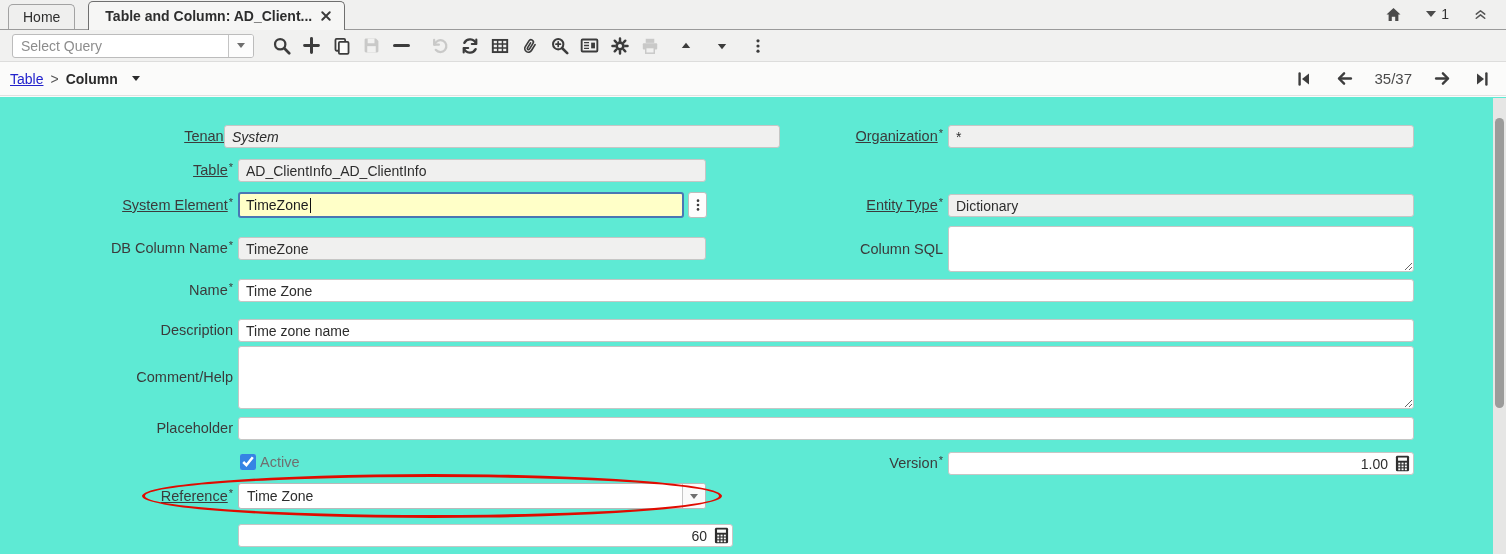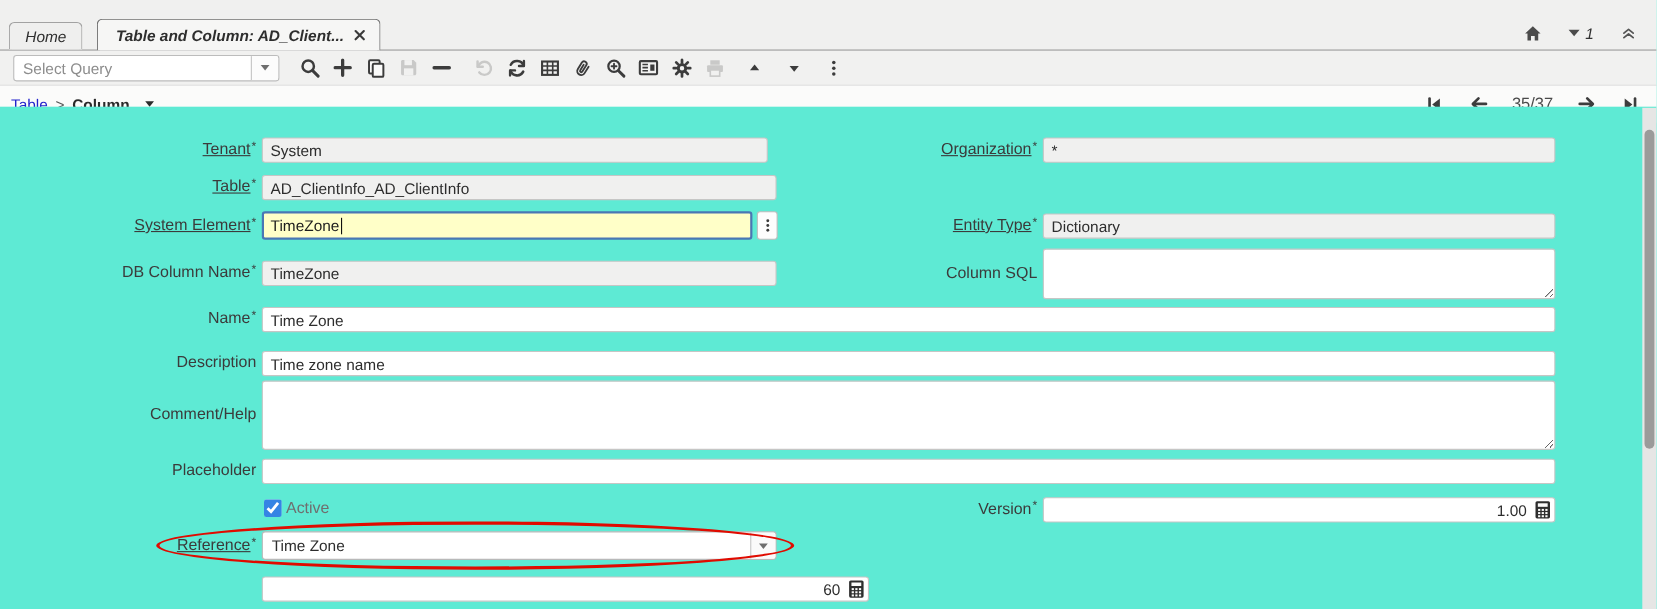--- a/index.html
+++ b/index.html
@@ -6,22 +6,22 @@
   html,body { margin:0; padding:0; }
   body {
     width:1506px; height:554px; overflow:hidden; position:relative;
     font-family:"Liberation Sans", sans-serif; background:#fbfbfa;
     -webkit-font-smoothing:antialiased;
   }
   .screen { position:relative; width:1506px; height:554px; }
 
   
   .tabbar {
-    height:46px; background:#f0f0ef; border-bottom:1px solid #9a9a9a;
-    display:flex; align-items:flex-end; padding-left:8px; position:relative;font-style:italic;
+    height:30px; background:#f0f0ef; border-bottom:1px solid #9a9a9a;
+    display:flex; align-items:flex-end; padding-left:8px; position:relative;
   }
   .tab {
     display:flex; align-items:center; gap:8px; padding:0 14px;
     border:1px solid #a2a2a2; border-bottom:none; border-radius:5px 5px 0 0;
     background:#efefee; height:25px; font-size:14px; color:#2e2e2e; cursor:default;
   }
   .tab.active {
     background:#f6f6f5; border-color:#6f6f6f; height:29px; margin-bottom:-1px;
     font-weight:bold; z-index:2; padding:0 12px 0 16px;
   }
@@ -314,21 +314,21 @@
           </svg>
       </span>
     </div>
   </div>
 
   <div class="content">
 
     <div class="lbl" style="top:28px;">
       <span class="u">Tenant</span><span class="req">*</span>
     </div>
-    <input class="fld ro" style="left: 238px; top: 28px; width: 460px;" readonly="" value="System">
+    <input class="fld ro" style="left: 224px; top: 28px; width: 556px; font-style: italic;" readonly="" value="System">
     <div class="lbl right" style="top:28px;">
       <span class="u">Organization</span><span class="req">*</span>
     </div>
     <input class="fld ro" style="left: 948px; top: 28px; width: 466px;" readonly="" value="*">
 
     <div class="lbl" style="top:62px;">
       <span class="u">Table</span><span class="req">*</span>
     </div>
     <input class="fld ro" style="left: 238px; top: 62px; width: 468px;" readonly="" value="AD_ClientInfo_AD_ClientInfo">
 
@@ -413,21 +413,21 @@
       <span class="u">Reference</span><span class="req">*</span>
     </div>
     <div class="combo2" style="left:238px; top:386px; width:468px; height:26px;">
       <span class="val">Time Zone</span>
       <span class="drop">
         <span class="tri"></span>
       </span>
     </div>
     <div class="annot"></div>
 
-    <div class="numwrap" style="left:238px; top:427px; width:552px;">
+    <div class="numwrap" style="left:238px; top:427px; width:495px;">
       <input value="60" style="">
       <span class="calcbtn">
         <svg width="15" height="17" viewBox="0 0 14 16">
             <rect x="0.8" y="0.6" width="12.4" height="14.8" rx="1.4" fill="#2e2e2e"></rect>
             <rect x="2.8" y="2.4" width="8.4" height="3" fill="#fbfbfa"></rect>
             <g fill="#fbfbfa">
               <rect x="3" y="7.2" width="1.9" height="1.7"></rect>
               <rect x="6.1" y="7.2" width="1.9" height="1.7"></rect>
               <rect x="9.2" y="7.2" width="1.9" height="1.7"></rect>
               <rect x="3" y="9.9" width="1.9" height="1.7"></rect>

